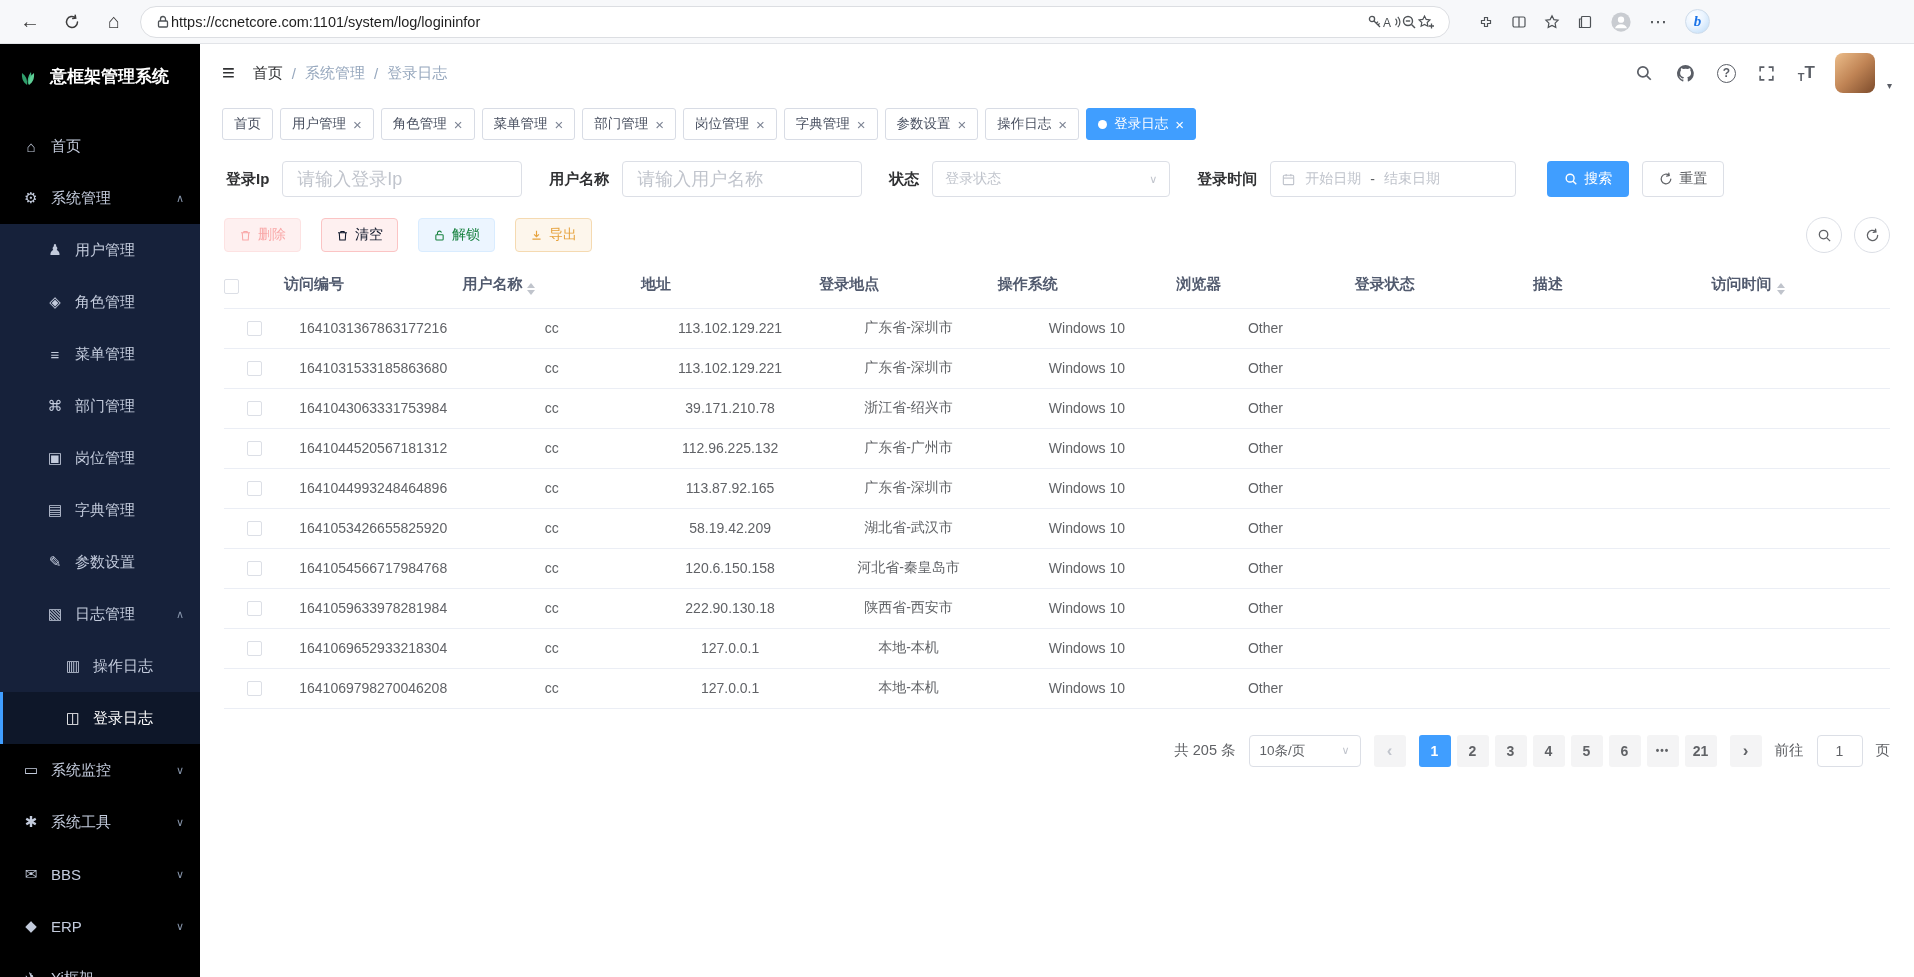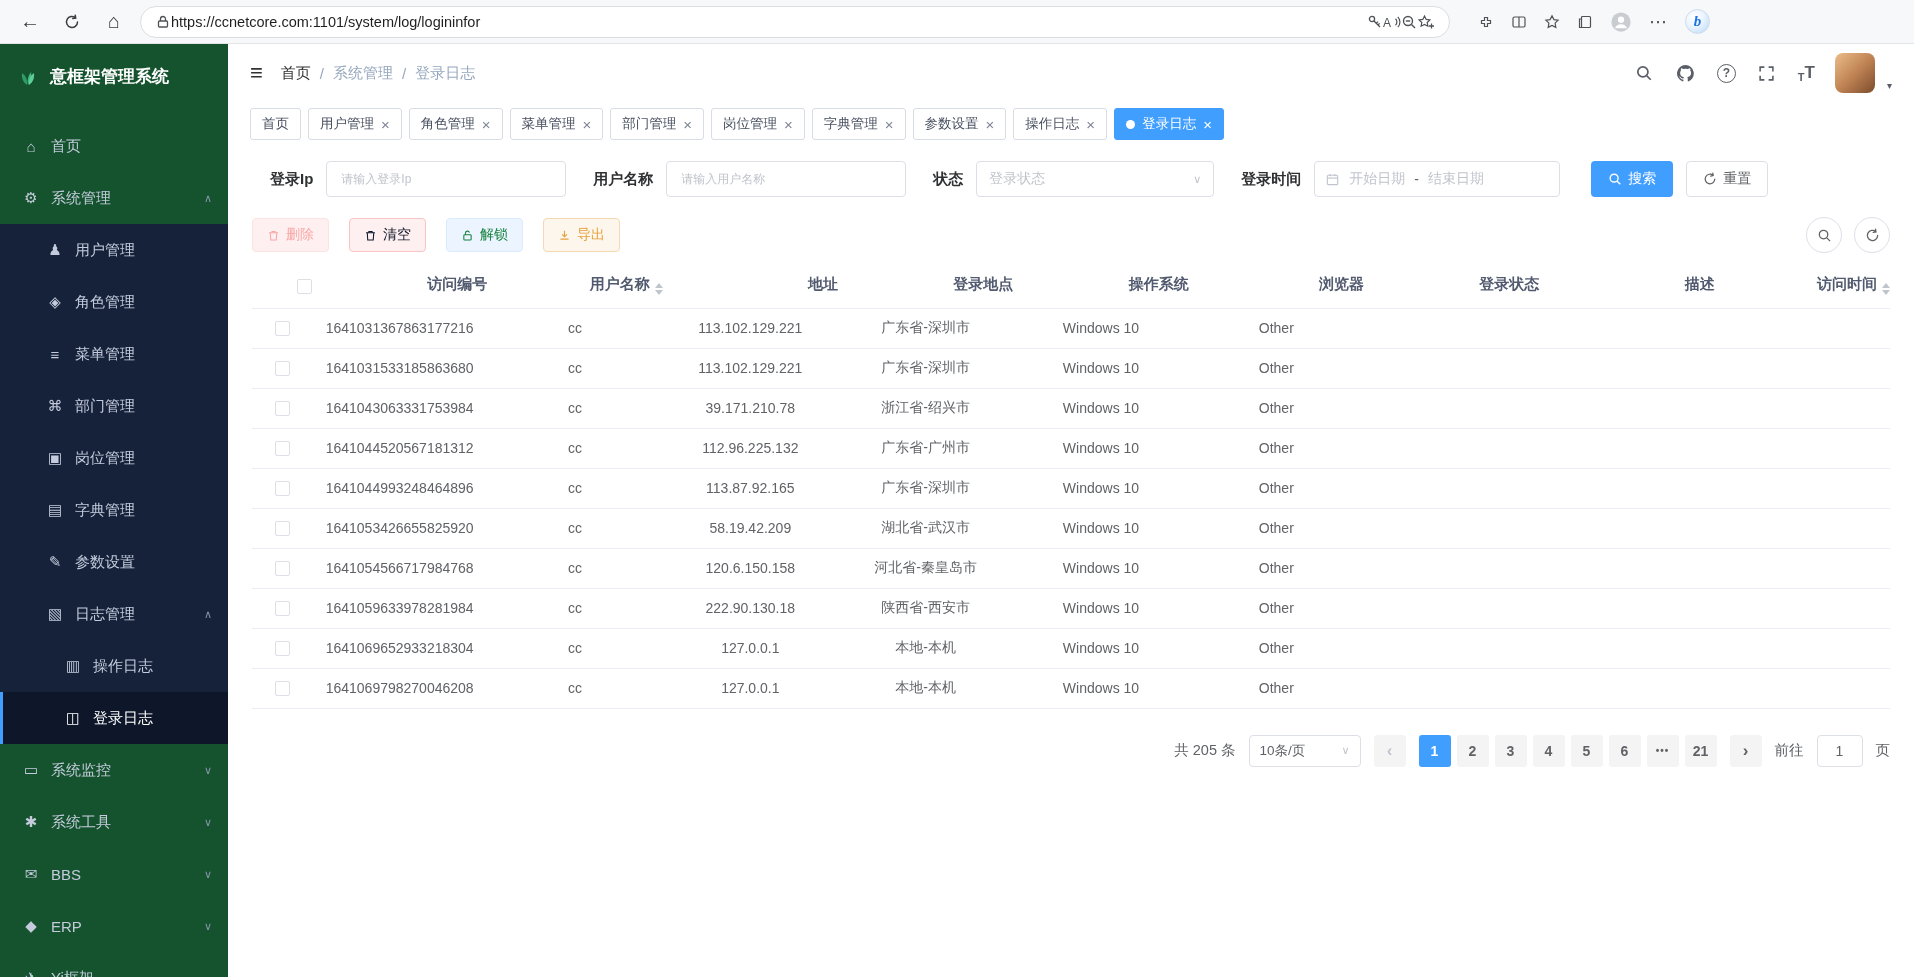--- a/index.html
+++ b/index.html
@@ -11,21 +11,21 @@
 .chrome-btn{width:32px;height:32px;display:flex;align-items:center;justify-content:center;color:#3d3d3d;font-size:20px;border-radius:6px;cursor:pointer}
 .url-bar{flex:1;height:32px;background:#fff;border:1px solid #dcdee2;border-radius:16px;display:flex;align-items:center;padding:0 14px;color:#4a4a4a;max-width:1310px}
 .url-text{font-size:14.5px;color:#1f1f1f;flex:1;white-space:nowrap;overflow:hidden}
 .bar-ic{color:#4f5357;display:flex;align-items:center;cursor:pointer}
 .chrome-right{display:flex;align-items:center;gap:17px;margin-left:18px;color:#4a4a4a;padding-right:10px}
 .more-glyph{font-size:18px;letter-spacing:1px}
 .copilot{width:25px;height:25px;border-radius:50%;background:radial-gradient(circle at 35% 30%,#ffffff 0%,#eaf4ff 45%,#b7d8f6 100%);border:1px solid #cfdcea;display:flex;align-items:center;justify-content:center;cursor:pointer}
 .cop-b{color:#1a73e8;font-weight:700;font-style:italic;font-family:"Liberation Serif",serif;font-size:15px}
 
 .app{display:flex;height:933px}
-.sidebar{width:228px;background:#14532d;flex:none;overflow:hidden}
+.sidebar{width:200px;background:#000000;flex:none;overflow:hidden}
 .logo{height:64px;display:flex;align-items:center;gap:10px;padding-left:16px;color:#fff;font-size:17px;font-weight:700}
 .menu{padding-top:12px}
 .menu-item{height:52px;display:flex;align-items:center;gap:11px;padding-left:22px;padding-right:16px;font-size:15px;color:#c3cbdc;cursor:pointer;white-space:nowrap}
 .menu-item.lv1{padding-left:46px;background:#16213a}
 .menu-item.lv2{padding-left:64px;background:#16213a}
 .menu-item.active{background:#0e1729;color:#ffffff;box-shadow:inset 3px 0 0 #409eff}
 .mi-icon{font-size:15px;width:18px;text-align:center}
 .mi-caret{margin-left:auto;font-size:11px;color:#8795ab}
 
 .main{flex:1;display:flex;flex-direction:column;background:#fff;min-width:0}
@@ -46,41 +46,41 @@
 .tabsbar{height:44px;display:flex;align-items:center;gap:7px;padding:0 22px}
 .tab{height:32px;display:flex;align-items:center;gap:7px;padding:0 11px;border:1px solid #d8dce5;background:#fff;font-size:13.5px;color:#495060;cursor:pointer;border-radius:3px;white-space:nowrap}
 .tab-close{font-size:15px;color:#7d8494;line-height:1;cursor:pointer}
 .tab.active{background:#409eff;border-color:#409eff;color:#fff}
 .tab.active .tab-close{color:#fff}
 .tab-dot{width:9px;height:9px;border-radius:50%;background:#fff}
 
 .content{padding:4px 24px 0;flex:1;display:flex;flex-direction:column}
 .filters{display:flex;align-items:center;gap:13px;height:58px}
 .f-label{font-size:15px;font-weight:700;color:#303133;margin-left:14px;white-space:nowrap}
-.f-label:first-child{margin-left:18px}
-.inp{height:36px;width:240px;border:1px solid #dcdfe6;border-radius:4px;padding:8px 14px;font-size:12px;color:#606266;outline:none;font-family:inherit}
+.f-label:first-child{margin-left:2px}
+.inp{height:36px;width:240px;border:1px solid #dcdfe6;border-radius:4px;padding:8px 14px;font-size:18px;color:#606266;outline:none;font-family:inherit}
 .inp::placeholder{color:#c0c4cc}
 .sel{height:36px;width:238px;border:1px solid #dcdfe6;border-radius:4px;display:flex;align-items:center;justify-content:space-between;padding:0 12px;color:#c0c4cc;font-size:14px;cursor:pointer;background:#fff}
 .sel-caret{color:#c0c4cc;font-size:11px}
 .dates{height:36px;width:246px;border:1px solid #dcdfe6;border-radius:4px;display:flex;align-items:center;padding:0 10px;gap:9px;color:#c0c4cc;font-size:14px;background:#fff;cursor:pointer}
 .btn{height:36px;padding:0 16px;border-radius:4px;font-size:14px;display:inline-flex;align-items:center;gap:6px;cursor:pointer;border:1px solid transparent;font-family:Liberation Serif, serif;white-space:nowrap}
 .btn-primary{background:#409eff;color:#fff;margin-left:18px}
 .btn-plain{background:#fff;border-color:#dcdfe6;color:#606266}
 
 .actions{display:flex;align-items:center;gap:20px;height:54px}
 .btn-sm{height:34px;padding:0 14px}
 .btn-danger-dis{background:#fef0f0;border-color:#fde2e2;color:#f9a7a7;cursor:not-allowed}
 .btn-danger{background:#fef0f0;border-color:#fbc4c4;color:#0f172a}
 .btn-primary-dis{background:#ecf5ff;border-color:#d9ecff;color:#15803d;cursor:not-allowed}
 .btn-warning{background:#fdf6ec;border-color:#f5dab1;color:#e6a23c}
 .tool-circles{margin-left:auto;display:flex;gap:12px}
 .circle-btn{width:36px;height:36px;border-radius:50%;border:1px solid #dcdfe6;color:#606266;display:flex;align-items:center;justify-content:center;cursor:pointer;background:#fff}
 
 table{width:100%;border-collapse:collapse;table-layout:fixed}
-th{height:46px;font-size:15px;color:#515a6e;border-bottom:1px solid #ebeef5;font-weight:700;text-align:right;white-space:nowrap}
+th{height:46px;font-size:15px;color:#515a6e;border-bottom:1px solid #ebeef5;font-weight:700;text-align:left;white-space:nowrap}
 td{height:40px;font-size:14px;color:#606266;border-bottom:1px solid #ebeef5;text-align:center;white-space:nowrap;overflow:hidden;text-overflow:ellipsis}
 .checkbox{display:inline-block;width:15px;height:15px;border:1px solid #dcdfe6;border-radius:2px;background:#fff;cursor:pointer;vertical-align:middle}
 .caret-wrap{display:inline-flex;flex-direction:column;gap:2px;margin-left:5px;vertical-align:1px;cursor:pointer}
 .c-up{width:0;height:0;border-left:4px solid transparent;border-right:4px solid transparent;border-bottom:5px solid #c0c4cc}
 .c-down{width:0;height:0;border-left:4px solid transparent;border-right:4px solid transparent;border-top:5px solid #c0c4cc}
 
 .pager{display:flex;align-items:center;justify-content:flex-end;gap:13px;margin-top:26px;font-size:14.5px;color:#606266}
 .psize{width:112px;height:32px;border:1px solid #dcdfe6;border-radius:4px;display:flex;align-items:center;justify-content:space-between;padding:0 10px;color:#606266;cursor:pointer;background:#fff;font-size:13.5px}
 .pages{display:flex;gap:6px}
 .page,.pnav{min-width:32px;height:32px;background:#f4f4f5;border-radius:3px;display:flex;align-items:center;justify-content:center;font-weight:600;color:#606266;cursor:pointer;padding:0 5px;font-size:14px}

